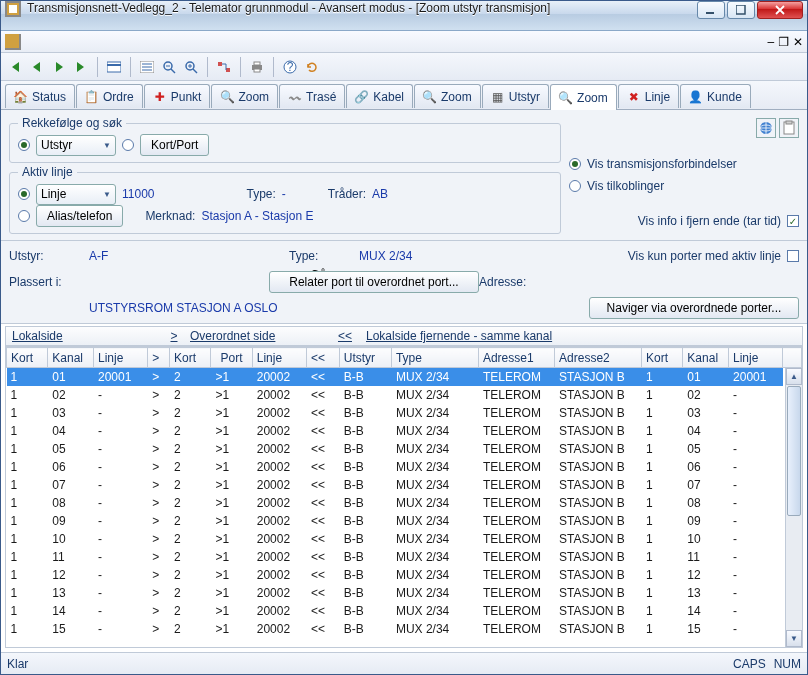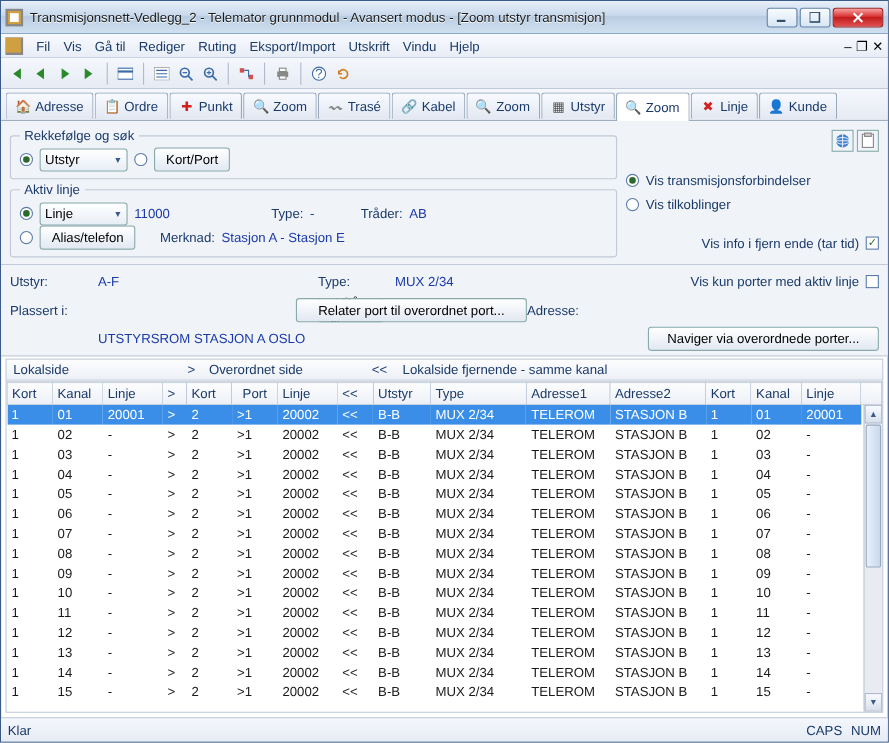--- a/index.html
+++ b/index.html
@@ -1,18 +1,18 @@
 <!DOCTYPE html>
 <html><head>
 <meta charset="utf-8">
 <style>
 * { box-sizing: border-box; font-family: "Segoe UI", Tahoma, sans-serif; font-size: 12px; }
 body { margin: 0; background: #5b8ab8; }
 .window { width: 808px; height: 675px; background: #fff; border: 1px solid #3a5a8a; display: flex; flex-direction: column; position: relative; box-shadow: 0 0 8px rgba(0,0,0,.3);}
-.titlebar { height: 30px; background: linear-gradient(#e8f0f8,#c8d8ec 45%,#b8cce2 46%,#d0e0f0); display:flex; align-items:center; padding: 0 4px; border-bottom:1px solid #8aa8c8;}
+.titlebar { height: 30px; background: linear-gradient(#e8f0f8,#c8d8ec 45%,#b8cce2 46%,#d0e0f0); display:flex; padding: 0 4px; border-bottom:1px solid #8aa8c8;}
 .title-icon { width:16px; height:16px; background:#888; margin-right:6px; display:inline-flex; align-items:center; justify-content:center;}
 .title-text { flex:1; color:#1a1a1a; font-size:12px; text-shadow:0 1px 0 #fff; white-space:nowrap; overflow:hidden;}
 .win-btns { display:flex; gap:2px;}
 .win-btn { width:28px; height:18px; border:1px solid #6688aa; border-radius:3px; display:flex; align-items:center; justify-content:center; background:linear-gradient(#f8fbff,#d8e6f4);}
 .win-btn.close { width:46px; background:linear-gradient(#f5a0a0,#d83030 45%,#c01818 46%,#e05050); border-color:#a02020; color:#fff;}
 .menubar { height:22px; background: linear-gradient(#f8faff,#e8edf5); border-bottom:1px solid #c0cad8; display:flex; align-items:center; padding:0 4px; gap:2px;}
 .menu-item { padding:2px 6px; color:#1a3a6a; cursor:default;}
 .mdi-icon { width:16px; height:16px; background:#888; margin-right:4px;}
 .mdi-btns { margin-left:auto; display:flex; gap:4px; font-family:'Segoe UI Symbol';}
 .toolbar { height:28px; background:linear-gradient(#f4f7fc,#e6ebf4); border-bottom:1px solid #c0cad8; display:flex; align-items:center; padding:2px 4px; gap:2px;}
@@ -29,21 +29,21 @@
 .radio{ width:12px;height:12px;border:1px solid #5a7aaa;border-radius:50%;background:#fff;display:inline-flex;align-items:center;justify-content:center;}
 .radio.checked::after{content:'';width:6px;height:6px;background:#2a6a2a;border-radius:50%;}
 .check{ width:12px;height:12px;border:1px solid #5a7aaa;background:#fff;display:inline-flex;align-items:center;justify-content:center;font-size:10px;color:#2a6a2a;}
 .dd { height:21px;border:1px solid #8aa;border-radius:3px;background:linear-gradient(#fff,#e8eef6);padding:1px 4px;display:flex;align-items:center;gap:4px;min-width:80px;}
 .dd-arrow{margin-left:auto;color:#3a5a8a;font-size:8px;}
 .btn { height:22px;border:1px solid #8aa;border-radius:3px;background:linear-gradient(#fff,#e2e8f2);padding:2px 10px;display:inline-flex;align-items:center;cursor:default;}
 .lbl{color:#1a3a6a;}
 .val{color:#1a3aaa;}
 .info-grid{display:grid;grid-template-columns:80px 200px 70px 120px auto;align-items:center;row-gap:4px;padding:4px 8px;background:#f0f3f8;border-bottom:1px solid #c0cad8;}
 .right-col{justify-self:end;text-align:right;}
-.group-header{height:20px;background:linear-gradient(#fdfdfe,#ecf0f6);border:1px solid #c0cad8;display:flex;align-items:center;color:#1a3a6a;}
+.group-header{height:20px;background:linear-gradient(#fdfdfe,#ecf0f6);border:1px solid #c0cad8;display:flex;align-items:center;color:#1a3a6a;text-decoration:underline;}
 .gh-cell{padding:2px 6px;}
 .tbl-wrap{flex:1;overflow:auto;border:1px solid #c0cad8;margin:0 4px 4px;background:#fff;position:relative;}
 table{border-collapse:collapse;width:100%;}
 th{position:sticky;top:0;background:linear-gradient(#fdfdfe,#ecf0f6);border:1px solid #c0cad8;padding:2px 4px;text-align:left;color:#1a3a6a;font-weight:normal;height:20px;}
 td{padding:1px 4px;border-right:1px solid transparent;height:18px;color:#1a1a1a;white-space:nowrap;}
 tr.selected td{background:#3a8ee8;color:#fff;}
 .statusbar{height:22px;background:linear-gradient(#f4f7fc,#e6ebf4);border-top:1px solid #c0cad8;display:flex;align-items:center;padding:0 6px;color:#1a3a6a;}
 .sb-right{margin-left:auto;display:flex;gap:8px;}
 .scrollbar-v{position:absolute;right:0;top:21px;bottom:0;width:17px;background:#e8ecf2;border-left:1px solid #c0cad8;}
 .sb-btn{height:17px;background:linear-gradient(#f8faff,#d8e0ec);border:1px solid #b0bacc;display:flex;align-items:center;justify-content:center;font-size:8px;color:#3a5a8a;}
@@ -81,21 +81,20 @@
         </div>
     </div>
   </div>
 
   <div class="menubar">
     <span class="mdi-icon">
         <svg width="14" height="14">
           <rect width="14" height="14" fill="#d0a040"></rect>
         </svg>
       </span>
-    <span id="menus-host"><span class="menu-item">Fil</span><span class="menu-item">Vis</span><span class="menu-item">Gå til</span><span class="menu-item">Rediger</span><span class="menu-item">Ruting</span><span class="menu-item">Eksport/Import</span><span class="menu-item">Utskrift</span><span class="menu-item">Vindu</span><span class="menu-item">Hjelp</span></span>
     <div class="mdi-btns">
       <span>–</span>
       <span>❐</span>
       <span>✕</span>
     </div>
   </div>
 
   <div class="toolbar">
     <span class="tbb">
         <svg width="12" height="12">
@@ -173,21 +172,21 @@
           <path d="M3 7a4 4 0 1 1 1 3" fill="none" stroke="#d08020" stroke-width="1.5"></path>
           <path d="M3 4v3h3" fill="none" stroke="#d08020" stroke-width="1.5"></path>
         </svg>
       </span>
   </div>
 
   <div class="tabbar">
       <span id="tabs-host" style="display:flex;gap:1px;">
         <div class="tab">
           <span class="tab-icon" style="color:#d08020">🏠</span>
-          <span>Adresse</span>
+          <span>Status</span>
         </div>
         <div class="tab">
           <span class="tab-icon" style="color:#3a8a3a">📋</span>
           <span>Ordre</span>
         </div>
         <div class="tab">
           <span class="tab-icon" style="color:#d02020">✚</span>
           <span>Punkt</span>
         </div>
         <div class="tab">

